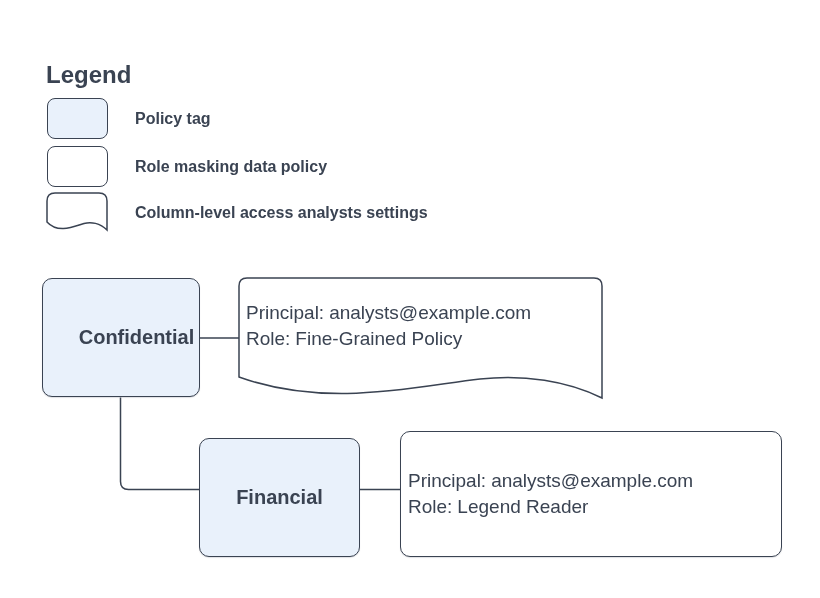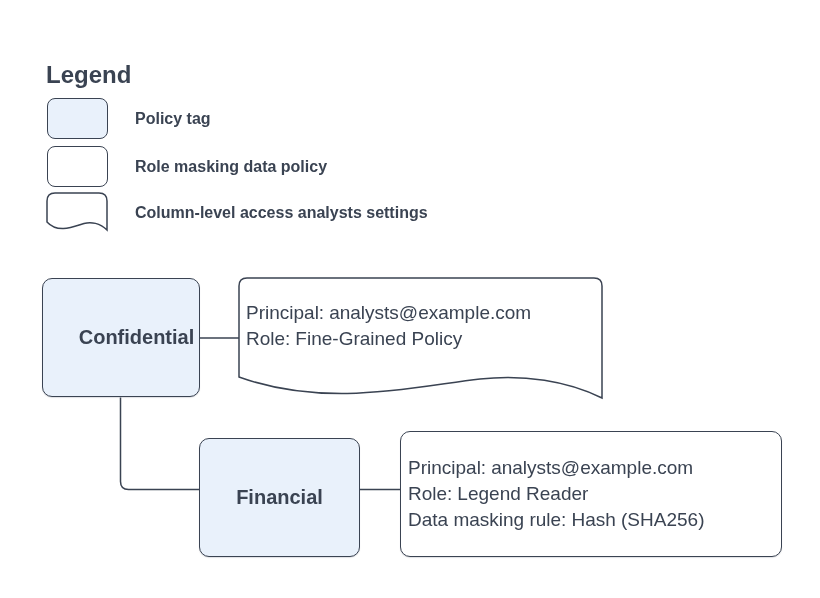--- a/index.html
+++ b/index.html
@@ -156,19 +156,16 @@
   </div>
 
   <div class="policybox" style="left:400px; top:431px; width:382px; height:126px;">
     <div class="fields">
       <div>
         <span class="fld-label">Principal:</span><span>analysts@example.com</span>
       </div>
       <div>
         <span class="fld-label">Role:</span><span>Legend Reader</span>
       </div>
-      <div>
-        <span class="fld-label">Data masking rule:</span><span>Hash (SHA256)</span>
-      </div>
     </div>
   </div>
 
 </div>
 
 </body></html>

